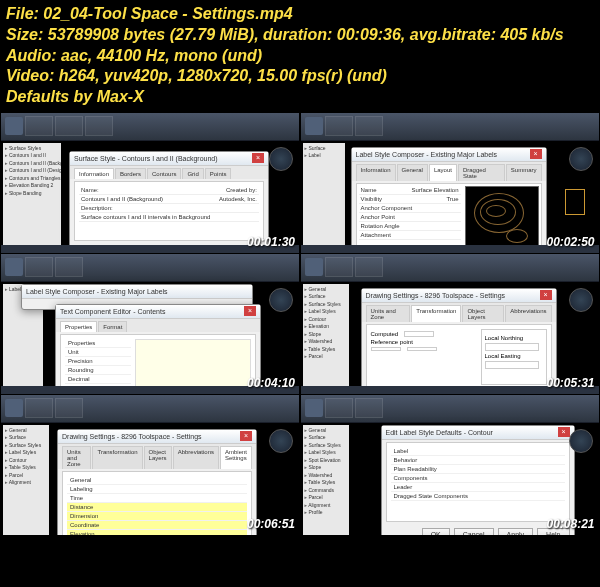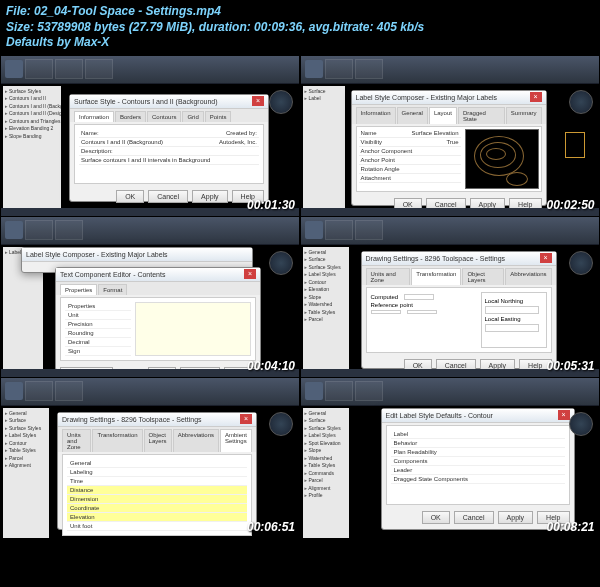--- a/index.html
+++ b/index.html
@@ -8,37 +8,37 @@
   height: 587px;
   background: #000;
   font-family: Arial, sans-serif;
   overflow: hidden;
 }
 .header-text {
   padding: 4px 6px;
   background: #000;
 }
 .header-line {
-  color: #7dd3fc;
-  font-size: 12px;
+  color: #fde047;
+  font-size: 16px;
   font-weight: bold;
   line-height: 1.3;
   font-style: italic;
 }
 .grid {
   display: grid;
   grid-template-columns: 1fr 1fr;
   grid-template-rows: repeat(3, 1fr);
   gap: 1px;
   padding: 1px;
 }
 .thumb {
   position: relative;
   width: 298px;
-  height: 160px;
+  height: 140px;
   background: linear-gradient(180deg, #3a4556 0%, #2a3240 20%, #0a0f18 100%);
   overflow: hidden;
 }
 .ribbon {
   width: 100%;
   height: 28px;
   background: linear-gradient(180deg, #4a5568 0%, #2d3540 100%);
   border-bottom: 1px solid #1a1f2a;
   display: flex;
   align-items: center;
@@ -231,20 +231,22 @@
   color: #333;
   min-width: 30px;
 }
 </style>
 </head>
 <body>
 
 <div class="header-text">
   <div class="header-line">File: 02_04-Tool Space - Settings.mp4</div>
   <div class="header-line">Size: 53789908 bytes (27.79 MiB), duration: 00:09:36, avg.bitrate: 405 kb/s</div>
+  <div class="header-line">Audio: aac, 44100 Hz, mono (und)</div>
+  <div class="header-line">Video: h264, yuv420p, 1280x720, 15.00 fps(r) (und)</div>
   <div class="header-line">Defaults by Max-X</div>
 </div>
 
 <div class="grid">
 
   <div class="thumb">
     <div class="ribbon">
       <div class="ribbon-icon"></div>
       <div class="ribbon-tab"></div>
       <div class="ribbon-tab"></div>

